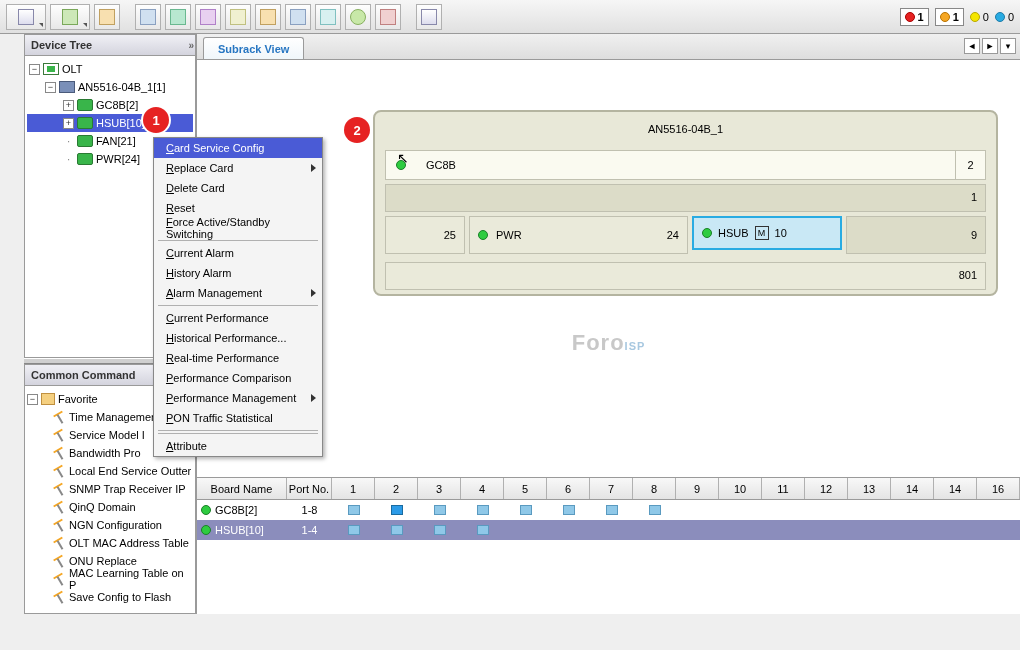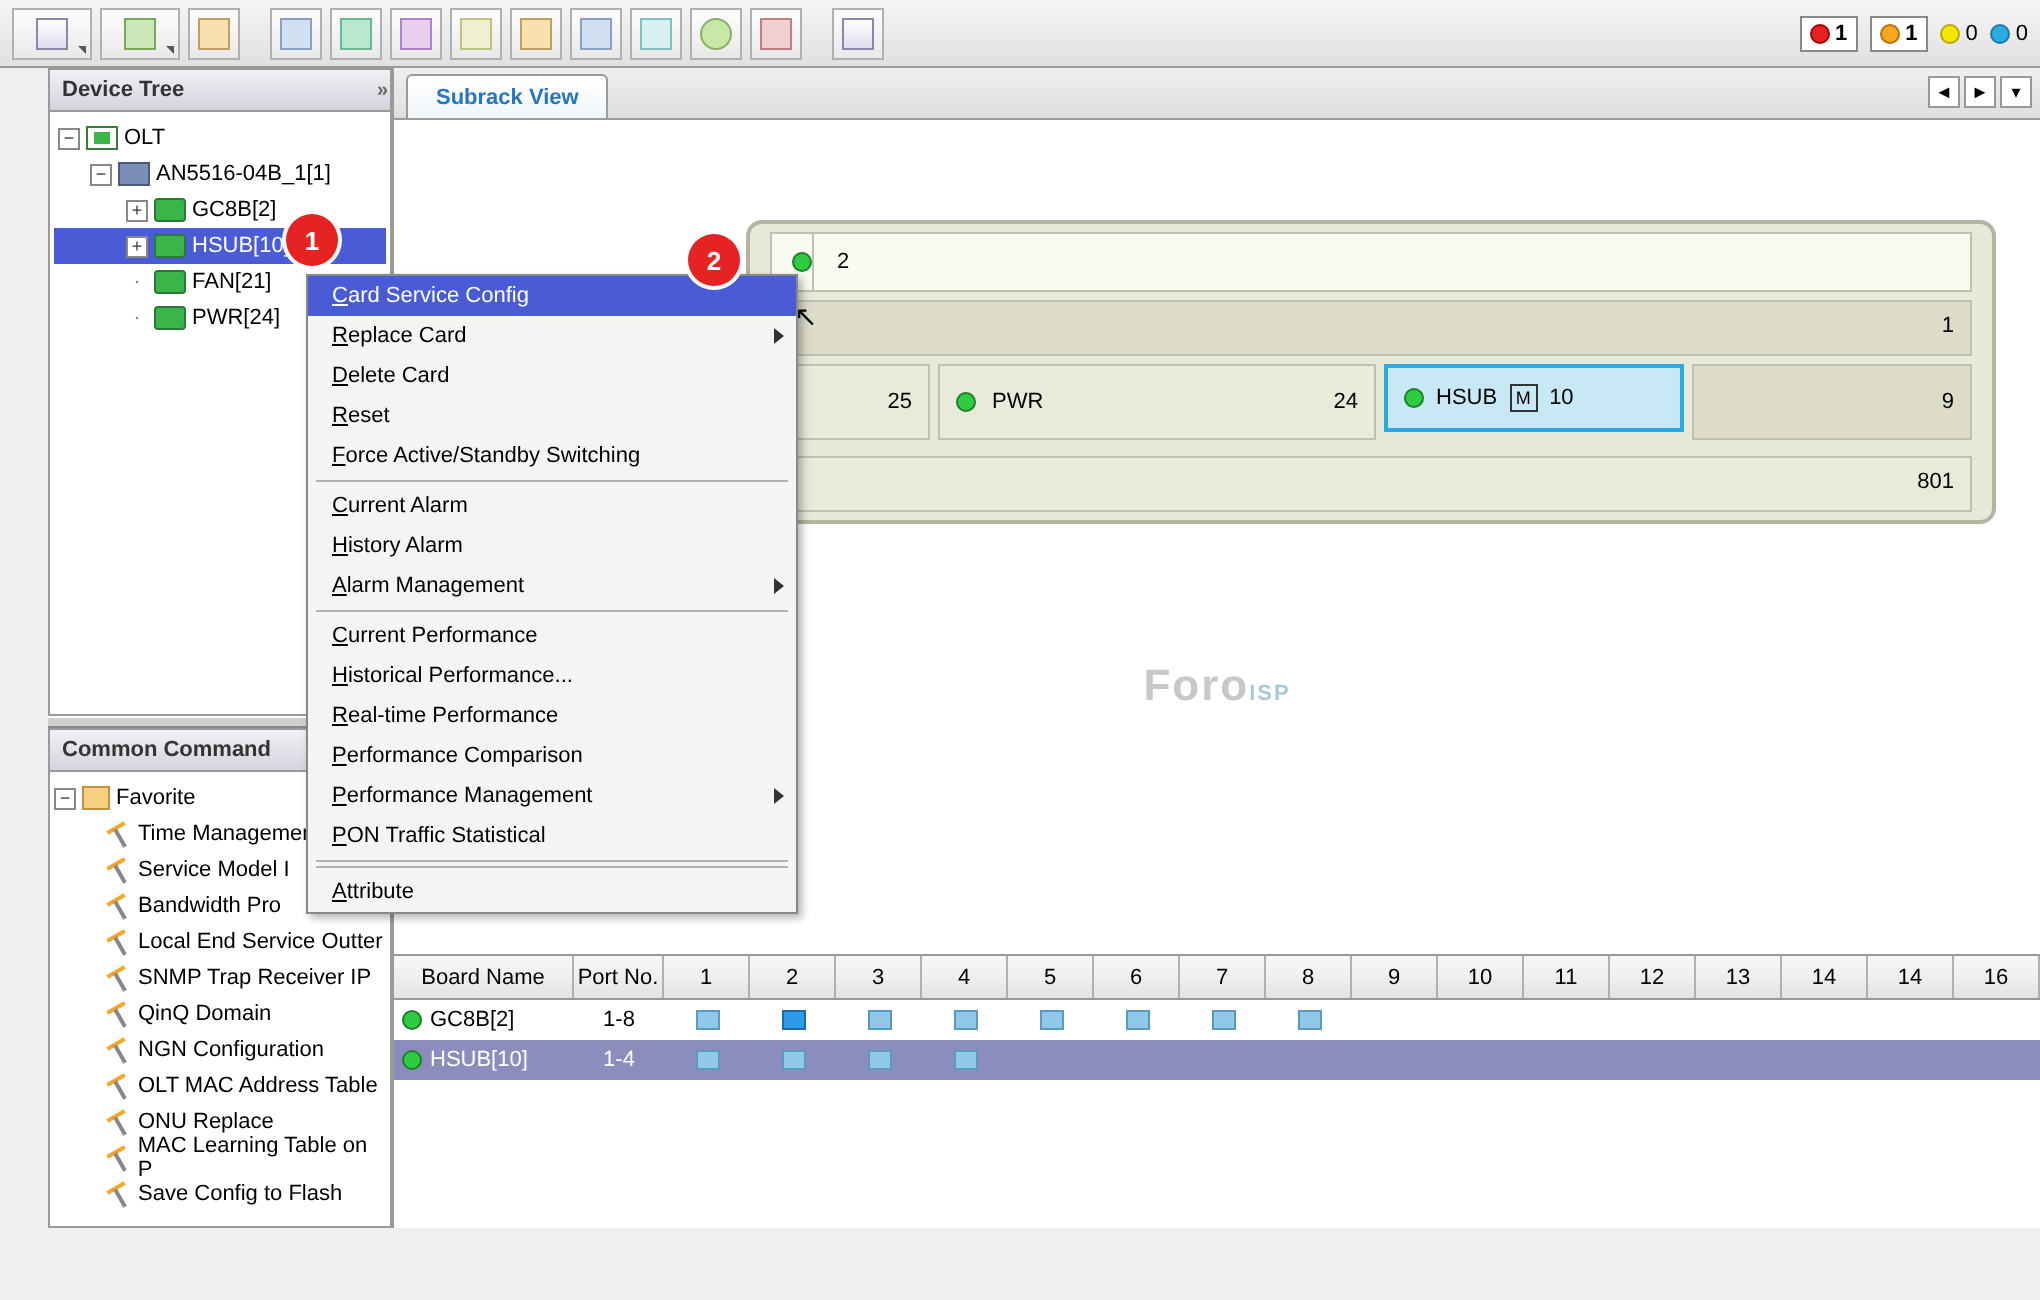--- a/index.html
+++ b/index.html
@@ -85,21 +85,21 @@
 .port-row { display:flex; height:20px; align-items:center; }
 .port-row.sel { background:#8b8dbc; color:#fff; }
 .pr-cell { display:flex; align-items:center; justify-content:center; height:100%; }
 .pr-board { width:90px; justify-content:flex-start; padding-left:4px; gap:4px; }
 .pr-portno { width:45px; }
 .pr-p { width:43px; }
 .port-ico { width:12px; height:10px; background:#8fc8e8; border:1px solid #5a9ac0; display:inline-block; }
 .port-ico.active { background:#2b9be8; border-color:#1a6ba0; }
 
 
-.context-menu { position: absolute; left: 153px; top: 137px; width: 246px; background:#f4f4f4; border:1px solid #888; box-shadow: 2px 2px 4px rgba(0,0,0,.3); z-index: 100; }
+.context-menu { position: absolute; left: 153px; top: 137px; width: 170px; background:#f4f4f4; border:1px solid #888; box-shadow: 2px 2px 4px rgba(0,0,0,.3); z-index: 100; }
 .cm-item { height:20px; display:flex; align-items:center; padding:0 8px 0 12px; cursor:pointer; position:relative; }
 .cm-item.hl { background:#4a5bd6; color:#fff; }
 .cm-item u { text-decoration: underline; }
 .cm-sep { height:1px; background:#b0b0b0; margin:2px 4px; }
 .cm-arrow { position:absolute; right:6px; width:0; height:0; border-top:4px solid transparent; border-bottom:4px solid transparent; border-left:5px solid #333; }
 
 
 .callout { position:absolute; width:26px; height:26px; border-radius:50%; background:#e62222; color:#fff; font-weight:bold; font-size:13px; display:flex; align-items:center; justify-content:center; z-index:200; box-shadow:0 0 0 2px #fff; }
 .cursor { position:absolute; left:397px; top:150px; z-index:210; font-size:14px; color:#000; pointer-events:none; }
 .cursor::before{ content:"↖"; display:block; transform: rotate(0deg); }
@@ -292,23 +292,25 @@
       <div class="nav-btn">▾</div>
     </div>
     <div class="tabstrip">
       <div class="tab">
           <span>Subrack View</span>
         </div>
     </div>
 
     <div class="subrack-area">
       <div class="capsule">
+        <div class="capsule-title">AN5516-04B_1</div>
         <div class="card-strip">
           <div class="card-row">
               <span class="dot green led"></span>
+              <span class="card-label">GC8B</span>
               <span class="card-num">2</span>
             </div>
         </div>
         <div class="spacer-row">
             <span class="rnum">1</span>
           </div>
         <div class="bottom-row">
           <div class="brow-cell" style="flex:0 0 80px;justify-content:flex-end;">
               <span class="rnum">25</span>
             </div>

